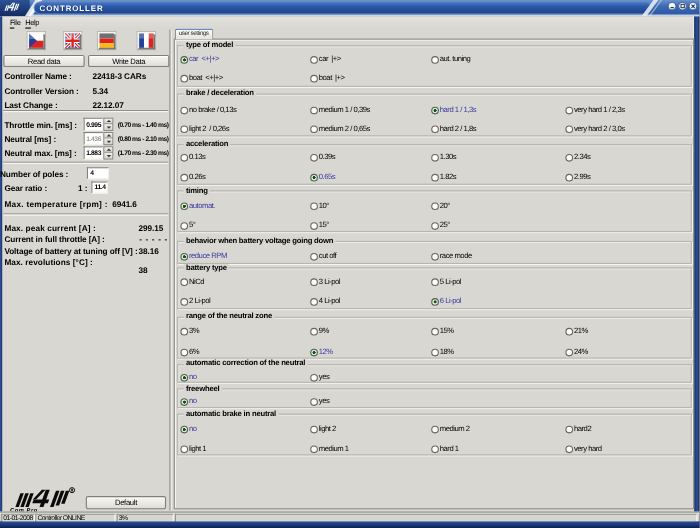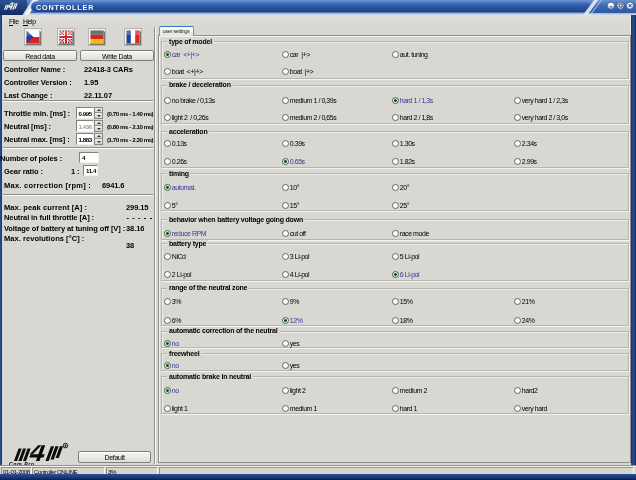--- a/index.html
+++ b/index.html
@@ -167,23 +167,23 @@
 <path d="M15.5 2.5 L17 4 L17 17 L15.5 15.5 Z" fill="#77766f"></path>
 <path d="M2.5 15.5 L17 15.5 L17 17 L1 17 Z" fill="#77766f"></path>
 </svg>
 
 <div class="ab btn" style="left:3px;top:50px;width:74px;height:11px;font-size:7px;letter-spacing:-0.3px;padding-top:1.5px">Read data</div>
 <div class="ab btn" style="left:80px;top:50px;width:74px;height:11px;font-size:7px;letter-spacing:-0.3px;padding-top:1.5px">Write Data</div>
 
 <div class="ab bl" style="left:4px;top:65px">Controller Name :</div>
 <div class="ab bl" style="left:84px;top:65px">22418-3 CARs</div>
 <div class="ab bl" style="left:4px;top:78px">Controller Version :</div>
-<div class="ab bl" style="left:84px;top:78px">1.95</div>
+<div class="ab bl" style="left:84px;top:78px">5.34</div>
 <div class="ab bl" style="left:4px;top:91px">Last Change :</div>
-<div class="ab bl" style="left:84px;top:91px">22.11.07</div>
+<div class="ab bl" style="left:84px;top:91px">22.12.07</div>
 <div class="ab hsep" style="top:100px"></div>
 
 <div class="ab bl" style="left:4px;top:109px">Throttle min. [ms] :</div>
 <div class="ab edit" style="left:76px;top:106.5px;width:18px;height:12px;padding:2px 0 0 1.5px">0.995</div>
 <div class="ab spin" style="left:94px;top:106.5px">
       <i class="u"></i>
       <i class="d"></i>
     </div>
 <div class="ab sm" style="left:107px;top:109.5px">(0.70 ms - 1.40 ms)</div>
 
@@ -203,28 +203,28 @@
     </div>
 <div class="ab sm" style="left:107px;top:135.5px">(1.70 ms - 2.30 ms)</div>
 
 <div class="ab hsep" style="top:147px"></div>
 
 <div class="ab bl" style="left:0;top:154px">Number of poles :</div>
 <div class="ab edit" style="left:79px;top:152px;width:20px;height:11px;padding:1px 0 0 2px">4</div>
 <div class="ab bl" style="left:71px;top:167px">1 :</div>
 <div class="ab bl" style="left:4px;top:167px">Gear ratio :</div>
 <div class="ab edit" style="left:83px;top:165px;width:15px;height:11px;padding:1px 0 0 2px">11.4</div>
-<div class="ab bl" style="left:4px;top:181px;letter-spacing:0.25px">Max. correction [rpm] :</div>
+<div class="ab bl" style="left:4px;top:181px;letter-spacing:0.25px">Max. temperature [rpm] :</div>
 <div class="ab bl" style="left:102px;top:181px">6941.6</div>
 
 <div class="ab hsep" style="top:194px"></div>
 
 <div class="ab bl" style="left:4px;top:202.5px;letter-spacing:0.1px">Max. peak current [A] :</div>
 <div class="ab bl" style="left:126px;top:202.5px">299.15</div>
-<div class="ab bl" style="left:4px;top:213px">Neutral in full throttle [A] :</div>
+<div class="ab bl" style="left:4px;top:213px">Current in full throttle [A] :</div>
 <div class="ab bl" style="left:126.5px;top:213px;letter-spacing:0.6px">- - - - -</div>
 <div class="ab bl" style="left:4px;top:223.5px">Voltage of battery at tuning off [V] :</div>
 <div class="ab bl" style="left:126px;top:223.5px">38.16</div>
 <div class="ab bl" style="left:4px;top:233.5px;letter-spacing:0.05px">Max. revolutions [°C] :</div>
 <div class="ab bl" style="left:126px;top:241px">38</div>
 
 <svg class="ab" style="left:6px;top:442px" width="64" height="26" viewBox="0 0 64 26">
 <g fill="#0b0b0b" transform="translate(5,0) skewX(-20)">
 
  <rect x="9.9" y="6.5" width="3.1" height="12.5"></rect>

